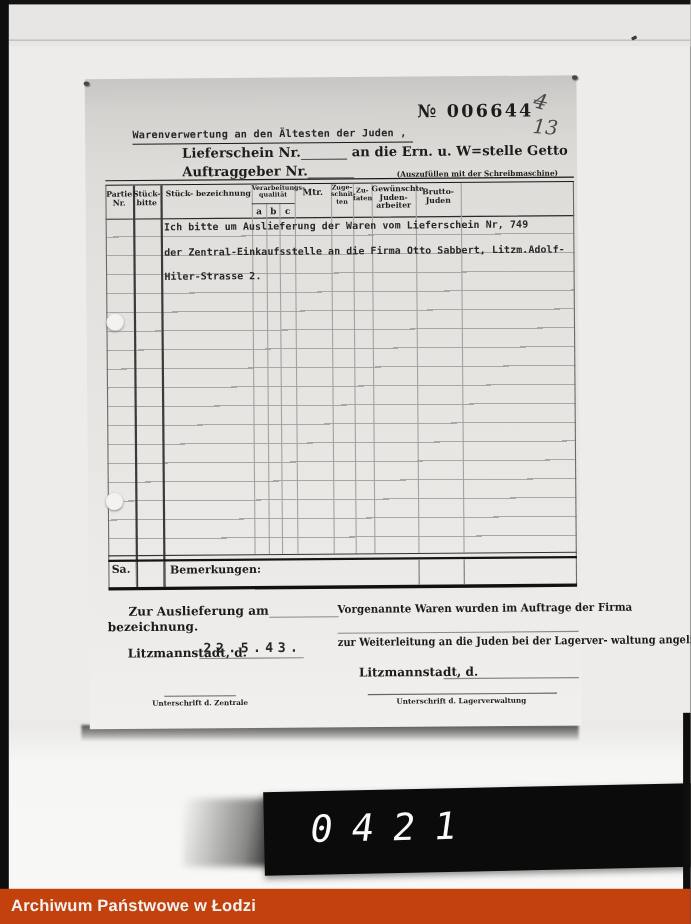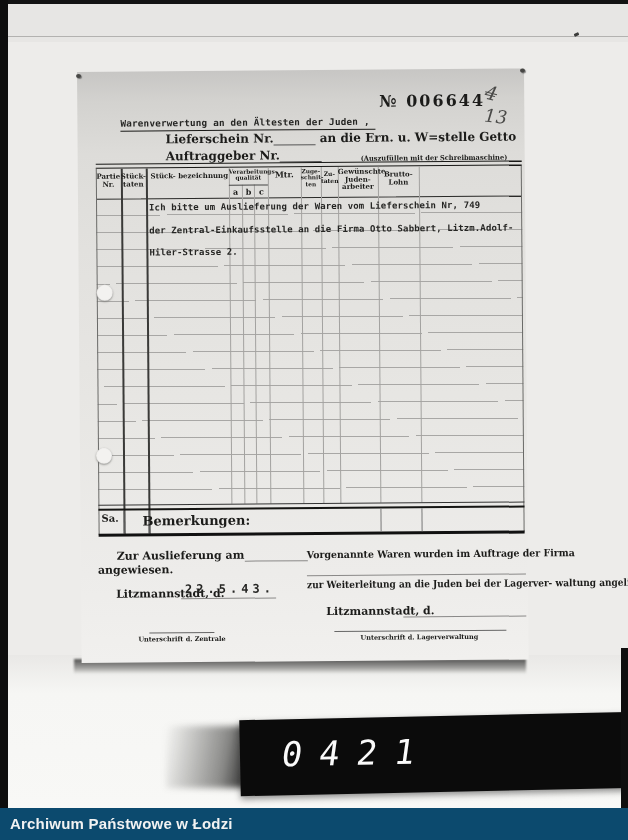--- a/index.html
+++ b/index.html
@@ -8,21 +8,21 @@
   
   .bg-top{position:absolute;left:0;top:0;right:0;height:42px;background:#e7e6e4;}
   .scan-line{position:absolute;left:8px;right:0;top:36px;height:1px;background:#b3b2b0;}
   .speck{position:absolute;left:574px;top:33px;width:5px;height:3px;background:#3c3c3a;
          transform:rotate(-25deg);border-radius:1px;}
   .bg-bottom{position:absolute;left:8px;right:7px;top:655px;height:153px;
              background:linear-gradient(180deg,#e9e8e6 0%,#f6f6f4 25%,#f8f8f6 100%);}
   .edge-top{position:absolute;left:0;top:0;right:0;height:4px;background:#131313;}
   .edge-left{position:absolute;left:0;top:0;width:8px;height:840px;background:#0e0e0e;}
   .edge-right{position:absolute;right:0;top:648px;width:7px;height:192px;background:#0e0e0e;}
-  .caption-bar{position:absolute;left:0;right:0;top:808px;height:32px;background:#0c4a6e;}
+  .caption-bar{position:absolute;left:0;right:0;top:808px;height:32px;background:#c2410c;}
   .caption-bar span{position:absolute;left:10px;top:7px;color:#f2f2f2;font-size:15px;
                     font-weight:bold;letter-spacing:.2px;}
   .doc-shadow{position:absolute;left:74px;top:659px;width:452px;height:15px;
               background:linear-gradient(180deg,rgba(58,58,56,.85) 0%,rgba(90,90,88,.5) 60%,rgba(140,140,138,0) 100%);
               filter:blur(1px);}
   .counter-shadow{position:absolute;left:166px;top:726px;width:80px;height:62px;
               background:linear-gradient(100deg,rgba(0,0,0,0) 0%,rgba(50,50,48,.55) 70%,rgba(25,25,25,.9) 100%);
               filter:blur(3px);}
   .counter-bar{position:absolute;left:240px;top:716px;width:400px;height:76px;background:#0b0b0b;
                transform:rotate(-1.2deg);box-shadow:0 3px 6px rgba(40,40,40,.5);}
@@ -63,21 +63,21 @@
   .sum-line2{position:absolute;left:0;right:0;top:344px;height:2px;background:#151513;}
   .tbl-bottom{position:absolute;left:0;right:0;top:369px;height:2.5px;background:#111;}
   .bline{position:absolute;top:346px;height:23px;width:1px;background:#777;}
   .hcell{position:absolute;top:5px;text-align:center;font-size:7px;line-height:7.6px;}
   .hcell.tall{top:8px;}
   .subcell{position:absolute;top:23px;width:13px;text-align:center;font-size:8px;font-weight:bold;font-family:"DejaVu Serif",serif;}
   .typed{left:53px;font-size:9px;letter-spacing:.1px;white-space:nowrap;}
   .hole{position:absolute;width:16px;height:16px;border-radius:50%;background:#f3f2f0;
         box-shadow:0 1px 2px rgba(120,120,118,.8), inset 0 0 1px #c9c8c6;}
   .sum-label{left:3px;top:348px;font-size:10px;}
-  .remarks{left:44px;top:349px;font-size:13px;text-align:center;}
+  .remarks{left:56px;top:349px;font-size:10px;text-align:center;}
   
   .f-lbl{font-size:11px;}
   .sig-line{position:absolute;height:1px;background:#666;}
   .sig-cap{position:absolute;font-size:6.5px;text-align:center;}
   .u-line{position:absolute;height:1px;background:#8a8988;}
   .nowrapfit{white-space:nowrap;transform-origin:left top;}
 </style>
 </head>
 <body>
 
@@ -118,36 +118,36 @@
       <div class="vline" style="left:225px;"></div>
       <div class="vline" style="left:242px;"></div>
       <div class="vline" style="left:282px;"></div>
       <div class="vline" style="left:323px;"></div>
       <div class="vline edge" style="left:425px;"></div>
       <div class="abc-line"></div>
 
       <div class="hcell frak tall" style="left:0;width:25px;">Partie
 Nr.</div>
       <div class="hcell frak tall" style="left:25px;width:25px;">Stück-
-taten</div>
+bitte</div>
       <div class="hcell frak tall" style="left:52px;width:83px;">Stück-
 bezeichnung</div>
       <div class="hcell frak" style="left:133px;width:39px;font-size:5.8px;line-height:6.4px;">Verarbeitungs-
 qualität</div>
       <div class="hcell frak tall" style="left:172px;width:33px;font-size:8px;">Mtr.</div>
       <div class="hcell frak" style="left:205px;width:20px;font-size:5.8px;line-height:6.4px;">Zuge-
 schnit-
 ten</div>
       <div class="hcell frak tall" style="left:225px;width:17px;font-size:6px;line-height:6.6px;">Zu-
 taten</div>
       <div class="hcell frak" style="left:242px;width:40px;">Gewünschte
 Juden-
 arbeiter</div>
       <div class="hcell frak tall" style="left:282px;width:41px;">Brutto-
-Lohn</div>
+Juden</div>
       <div class="subcell" style="left:133px;">a</div>
       <div class="subcell" style="left:146px;">b</div>
       <div class="subcell" style="left:159px;">c</div>
 
       <div class="abs tw typed" style="top:38px;">Ich bitte um Auslieferung der Waren vom Lieferschein Nr, 749</div>
       <div class="abs tw typed" style="top:61px;">der Zentral-Einkaufsstelle an die Firma Otto Sabbert, Litzm.Adolf-</div>
       <div class="abs tw typed" style="top:83px;">Hiler-Strasse 2.</div>
 
       <div class="sum-line1"></div>
       <div class="sum-line2"></div>
@@ -157,21 +157,21 @@
       <div class="bline" style="left:282px;"></div>
       <div class="bline" style="left:323px;"></div>
       <div class="abs frak sum-label">Sa.</div>
       <div class="abs frak remarks">Bemerkungen:</div>
     </div>
 
     <div class="hole" style="left:18px;top:213px;"></div>
     <div class="hole" style="left:16px;top:376px;"></div>
 
     <div class="abs frak f-lbl" style="left:36px;top:478px;"><span>Zur Auslieferung am</span><span class="fill" style="width:63px;border-color:#8a8988;"></span></div>
-    <div class="abs frak f-lbl" style="left:17px;top:492px;">angewiesen.</div>
+    <div class="abs frak f-lbl" style="left:17px;top:492px;">bezeichnung.</div>
     <div class="abs frak f-lbl" style="left:35px;top:516px;">Litzmannstadt, d.</div>
     <div class="abs tw" style="left:104px;top:511px;font-size:12px;letter-spacing:4px;">22.5.43.</div>
     <div class="u-line" style="left:100px;top:527px;width:95px;"></div>
     <div class="sig-line" style="left:68px;top:561px;width:65px;"></div>
     <div class="sig-cap frak" style="left:48px;top:564px;width:105px;">Unterschrift d. Zentrale</div>
 
     <div class="abs frak nowrapfit" style="left:226px;top:479px;font-size:10px;transform:scaleX(.94);">Vorgenannte Waren wurden im Auftrage der Firma</div>
     <div class="u-line" style="left:226px;top:505px;width:219px;"></div>
     <div class="abs frak nowrapfit" style="left:226px;top:509px;font-size:10px;line-height:12px;transform:scaleX(.9);">zur Weiterleitung an die Juden bei der Lagerver-
 waltung angeliefert.</div>

